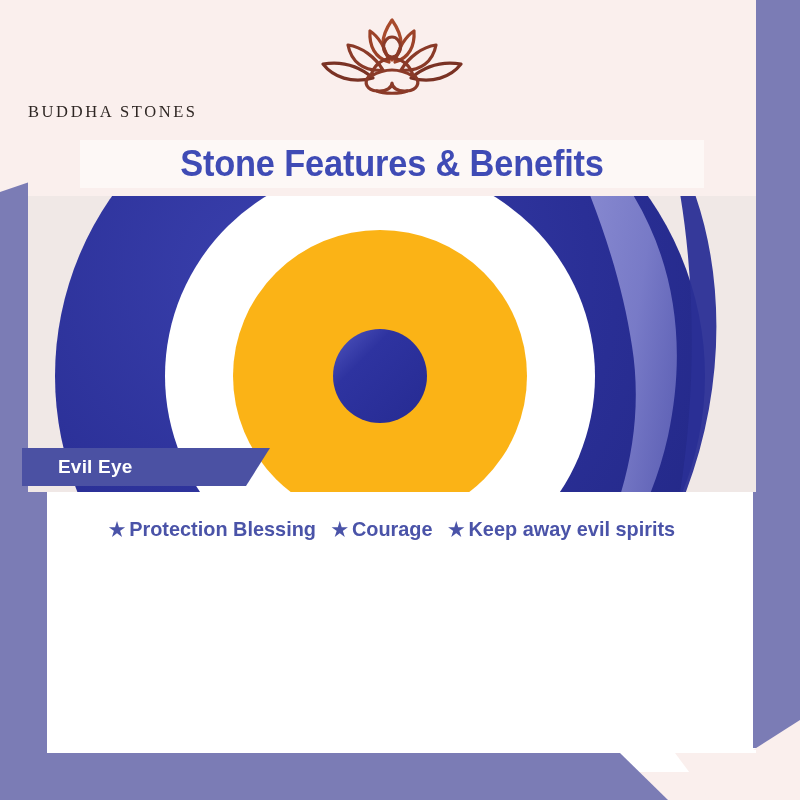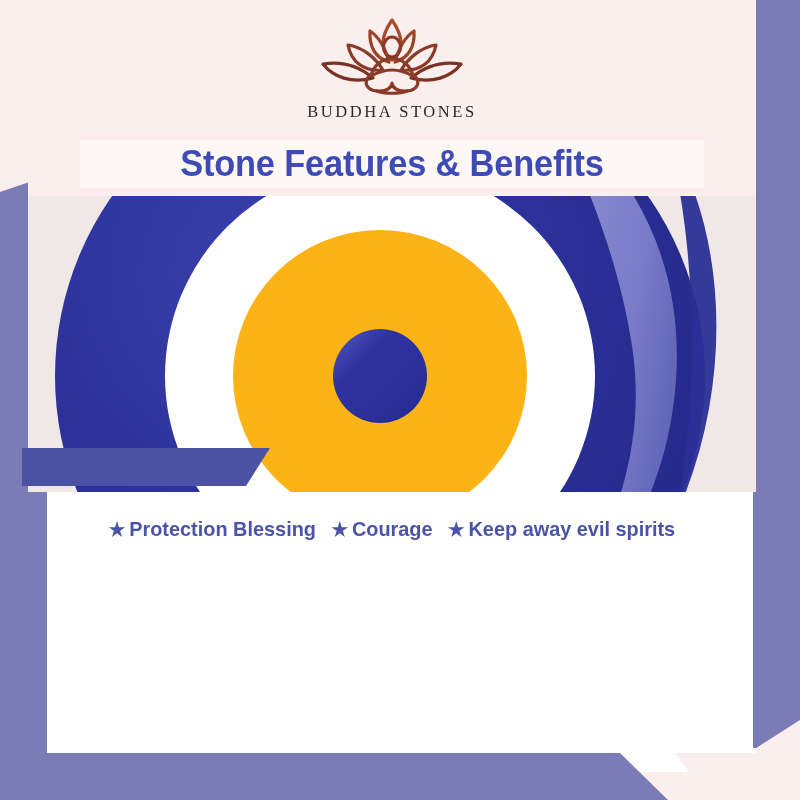--- a/index.html
+++ b/index.html
@@ -86,21 +86,20 @@
     width: 728px;
     height: 196px;
     background: #faefed;
     z-index: 4;
   }
   .logo-wrap {
     position: absolute;
     left: 0;
     top: 14px;
     width: 728px;
-    text-align: center;
   }
   .logo-mark {
     display: block;
     margin: 0 auto;
   }
   .logo-text {
     display: block;
     margin-top: 2px;
     font-family: "Liberation Serif", serif;
     font-size: 16.5px;
@@ -294,20 +293,21 @@
         <ellipse cx="352" cy="180" rx="215" ry="212" fill="#ffffff"></ellipse>
 
         <ellipse cx="352" cy="180" rx="147" ry="146" fill="#fbb316"></ellipse>
 
         <circle cx="352" cy="180" r="47" fill="url(#pupilShade)"></circle>
       </g>
     </svg>
   </div>
 
   <div class="eye-badge"></div>
+  <div class="eye-badge-label">Evil Eye</div>
 
   <div class="features">
     <div class="feature-row">
       <span class="feature-item">
         <span class="star">★</span>
         <span>Protection  Blessing</span>
       </span>
       <span class="feat-sep"></span>
       <span class="feature-item">
         <span class="star">★</span>

